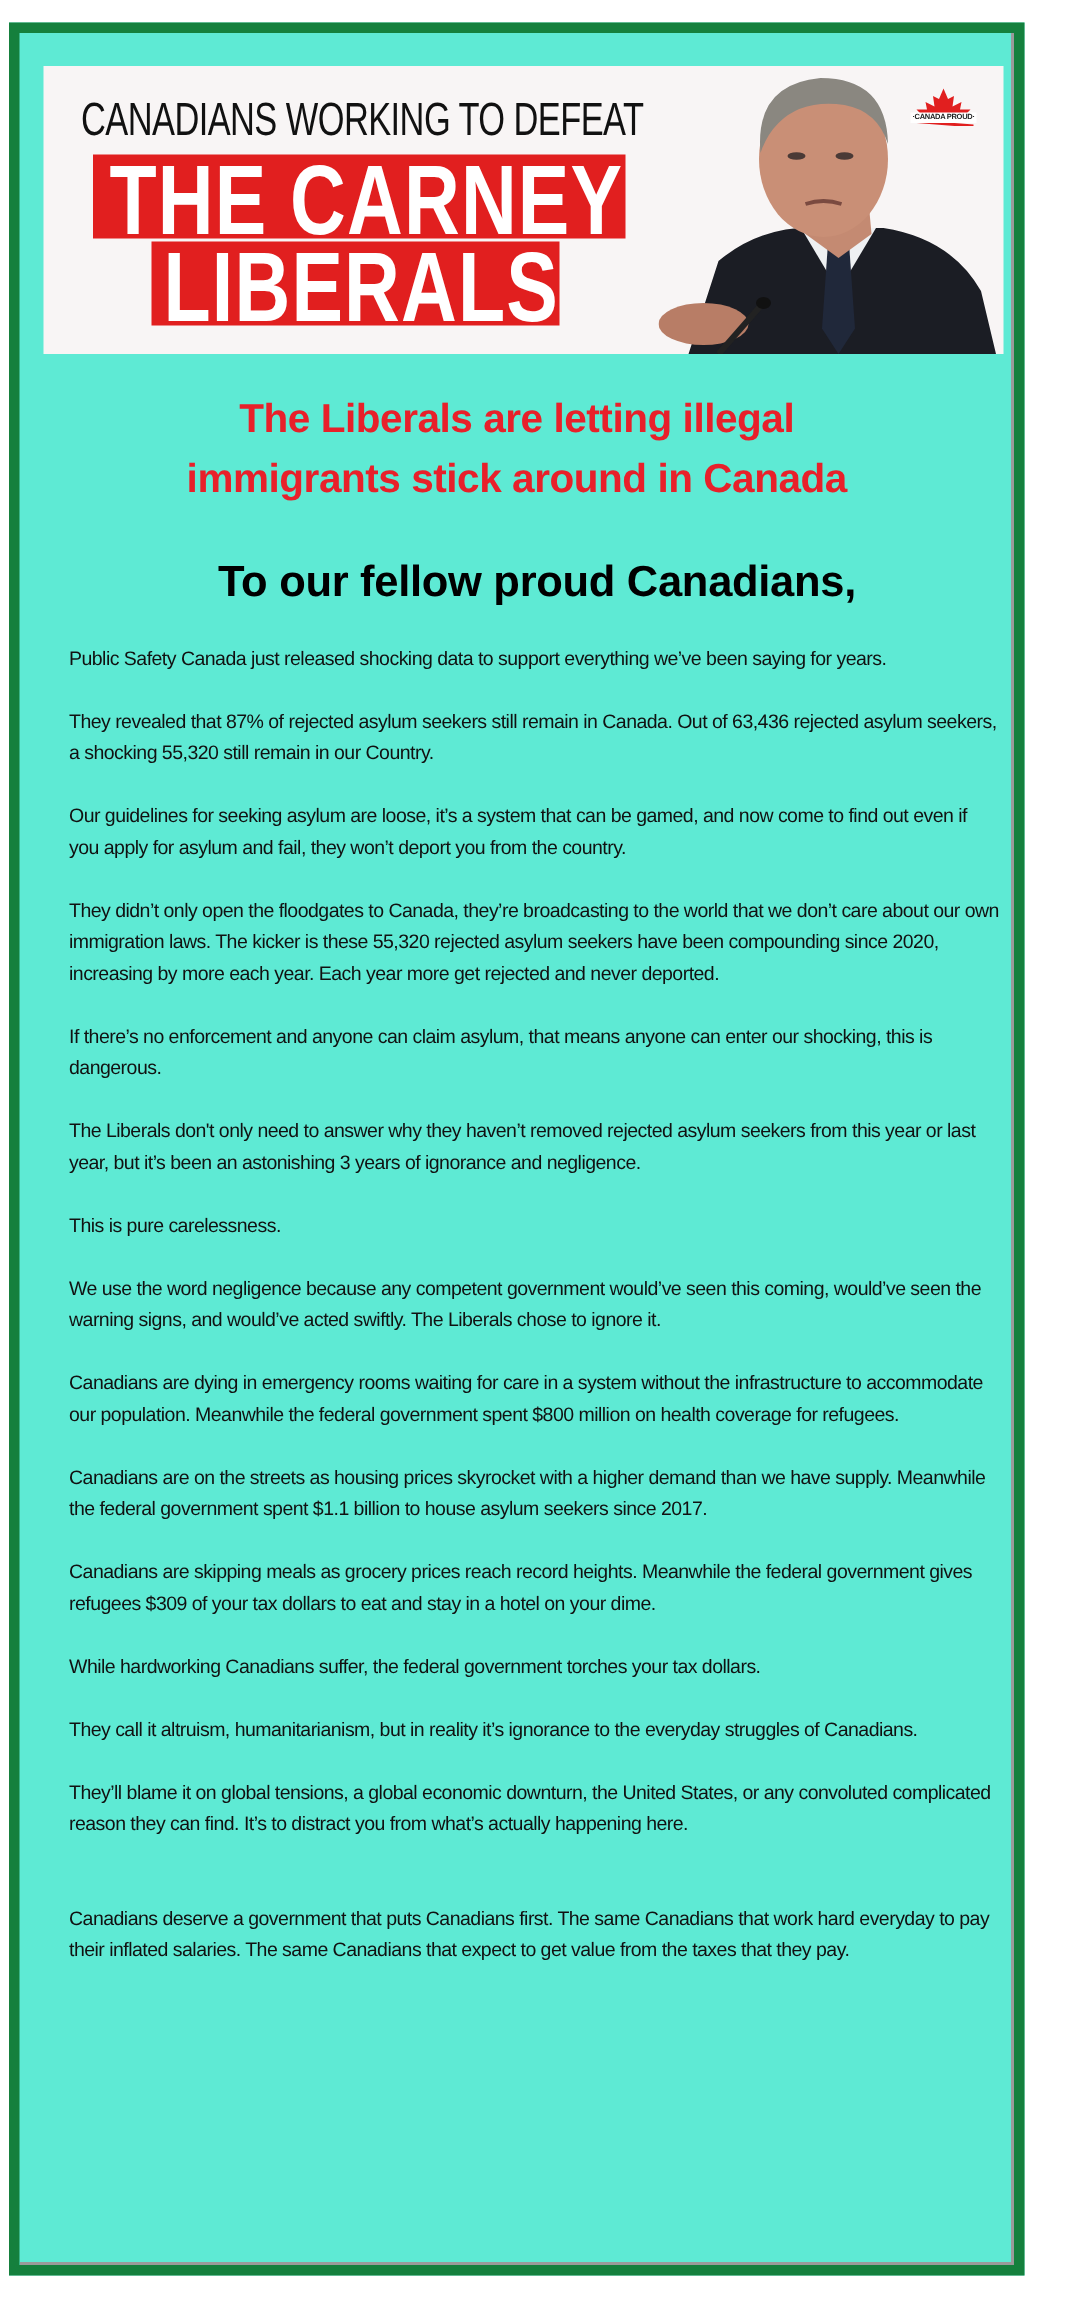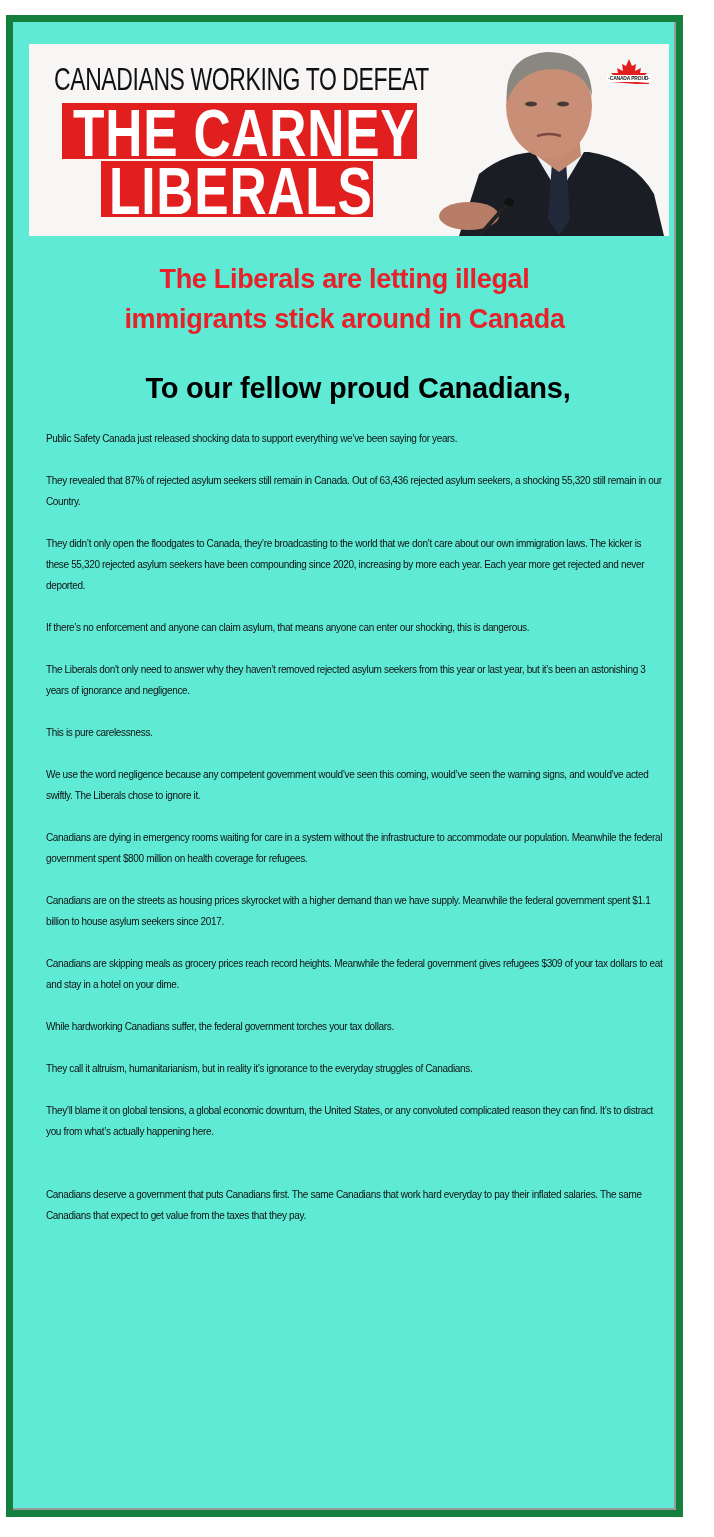--- a/index.html
+++ b/index.html
@@ -50,21 +50,21 @@
       font-family: Liberation Sans, sans-serif; font-weight: bold; color: #e8202a;
       font-size: 27px; line-height: 40px; letter-spacing: -0.3px;
     }
     .salutation {
       position: absolute; left: 0; top: 348px; width: 610px; text-align: center;
       font-family: "Liberation Sans", sans-serif; font-weight: bold; color: #000;
       font-size: 29px; line-height: 36px; letter-spacing: -0.2px; margin-left: 40px;
     }
     .body {
       position: absolute; left: 33px; top: 406px; width: 620px;
-      font-family: "Liberation Sans", sans-serif; font-size: 10px; color: #111;
+      font-family: "Liberation Sans", sans-serif; font-size: 13px; color: #111;
       line-height: 21px; letter-spacing: -0.35px;
     }
     .body p { margin: 0 0 21px 0; }
     .body p.gap { margin-top: 42px; }
   </style>
 </head>
 <body>
 
 <div class="frame">
 
@@ -112,20 +112,21 @@
   <div class="headline">
     <div>The Liberals are letting illegal</div>
     <div>immigrants stick around in Canada</div>
   </div>
 
   <div class="salutation">To our fellow proud Canadians,</div>
 
   <div class="body">
     <p>Public Safety Canada just released shocking data to support everything we’ve been saying for years.</p>
     <p>They revealed that 87% of rejected asylum seekers still remain in Canada. Out of 63,436 rejected asylum seekers, a shocking 55,320 still remain in our Country.</p>
+    <p>Our guidelines for seeking asylum are loose, it’s a system that can be gamed, and now come to find out even if you apply for asylum and fail, they won’t deport you from the country.</p>
     <p>They didn’t only open the floodgates to Canada, they’re broadcasting to the world that we don’t care about our own immigration laws. The kicker is these 55,320 rejected asylum seekers have been compounding since 2020, increasing by more each year. Each year more get rejected and never deported.</p>
     <p>If there’s no enforcement and anyone can claim asylum, that means anyone can enter our shocking, this is dangerous.</p>
     <p>The Liberals don't only need to answer why they haven’t removed rejected asylum seekers from this year or last year, but it’s been an astonishing 3 years of ignorance and negligence.</p>
     <p>This is pure carelessness.</p>
     <p>We use the word negligence because any competent government would’ve seen this coming, would’ve seen the warning signs, and would’ve acted swiftly. The Liberals chose to ignore it.</p>
     <p>Canadians are dying in emergency rooms waiting for care in a system without the infrastructure to accommodate our population. Meanwhile the federal government spent $800 million on health coverage for refugees.</p>
     <p>Canadians are on the streets as housing prices skyrocket with a higher demand than we have supply. Meanwhile the federal government spent $1.1 billion to house asylum seekers since 2017.</p>
     <p>Canadians are skipping meals as grocery prices reach record heights. Meanwhile the federal government gives refugees $309 of your tax dollars to eat and stay in a hotel on your dime.</p>
     <p>While hardworking Canadians suffer, the federal government torches your tax dollars.</p>
     <p>They call it altruism, humanitarianism, but in reality it’s ignorance to the everyday struggles of Canadians.</p>

